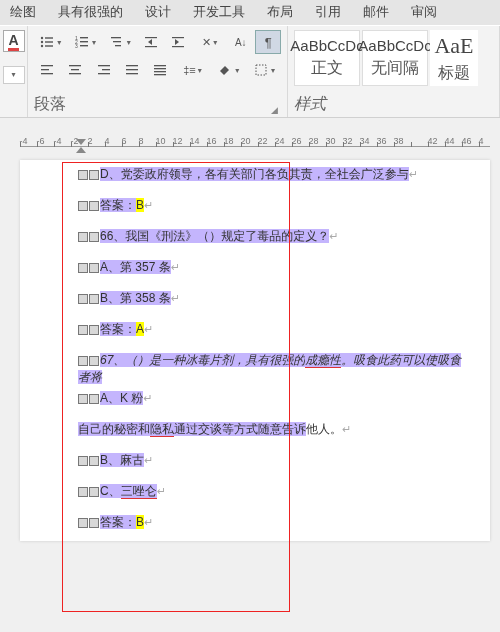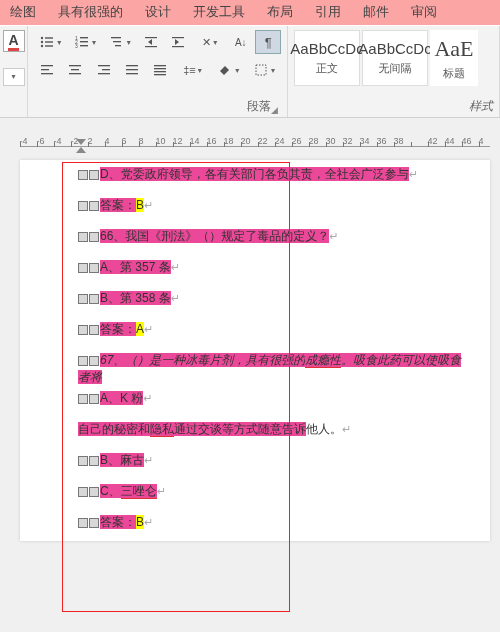--- a/index.html
+++ b/index.html
@@ -1,63 +1,63 @@
 <!DOCTYPE html>
 <html><head>
 <meta charset="utf-8">
 <style>
   * { box-sizing: border-box; margin: 0; padding: 0; }
   html, body { width: 500px; height: 632px; overflow: hidden; font-family: "Microsoft YaHei", "Segoe UI", sans-serif; background: #fff; }
   
   
-  .tabs { display: flex; height: 26px; align-items: flex-end; padding-left: 8px; gap: 18px; font-size: 13px; color: #444; background: #fca5a5; border-bottom: 1px solid #fff; }
+  .tabs { display: flex; height: 26px; align-items: flex-end; padding-left: 8px; gap: 18px; font-size: 13px; color: #444; background: #e5e5e5; border-bottom: 1px solid #fff; }
   .tabs .tab { padding: 4px 2px; cursor: pointer; }
   
   
   .ribbon { display: flex; height: 92px; background: #f3f3f3; border-bottom: 1px solid #d0d0d0; }
   .group { border-right: 1px solid #d9d9d9; display: flex; flex-direction: column; justify-content: space-between; padding: 4px 6px 2px 6px; }
-  .group-label { text-align: right; font-size: 12px; color: #666; padding-top: 2px; }
+  .group-label { text-align: left; font-size: 16px; color: #666; padding-top: 2px; }
   
   .font-group { width: 28px; align-items: center; }
   .font-box { width: 22px; height: 22px; border: 1px solid #aaa; background: #fff; display:flex; align-items:center; justify-content:center; font-size:14px; font-weight:bold; color:#444;}
   .font-drop { width: 22px; height: 18px; border:1px solid #ccc; background:#fff; margin-top:2px; display:flex; align-items:center; justify-content:center;}
   
   .para-group { width: 260px; }
   .para-rows { display:flex; flex-direction:column; gap:4px; }
   .para-row { display:flex; gap:2px; }
   .btn { width: 28px; height: 24px; display:flex; align-items:center; justify-content:center; color:#555; font-size:13px; border:1px solid transparent; cursor:pointer; position:relative; }
   .dd { width: 36px; }
   .dd::after { content:"▾"; font-size:8px; margin-left:2px; color:#666; }
   
   .styles-group { flex:1; }
   .style-items { display:flex; gap:2px; }
   .style-box { width: 66px; height: 56px; border:1px solid #ddd; background:#fff; display:flex; flex-direction:column; align-items:center; justify-content:center; cursor:pointer; }
   .style-sample { font-size: 15px; color:#444; }
-  .style-name { font-size: 11px; color:#555; margin-top:4px; }
+  .style-name { font-size: 16px; color:#555; margin-top:4px; }
   .style-big .style-sample { font-size: 22px; font-family: "Times New Roman", serif; }
   
   .dlg { width:10px; height:10px; align-self:flex-end; margin-left:auto; font-size:9px; color:#888; cursor:pointer; }
 
   
   .ruler-area { background:#f0f0f0; padding: 18px 0 4px 0; }
   .ruler { position:relative; height:20px; margin-left:20px; width:470px; }
   .ruler-bar { position:absolute; top:10px; left:0; right:0; height:1px; background:#999; }
   .tick { position:absolute; top:6px; width:1px; height:5px; background:#777; }
   .tick.lbl { top:0; height:0; background:none; font-size:9px; color:#777; transform:translateX(-50%); }
   .indent { position:absolute; width:0; height:0; border-left:5px solid transparent; border-right:5px solid transparent; }
   .indent.top { top:3px; border-top:6px solid #888; }
   .indent.bot { top:11px; border-bottom:6px solid #888; }
   
   
   .workspace { background:#f0f0f0; height: calc(632px - 26px - 92px - 42px); position:relative; }
   .page { position:absolute; left:20px; top:0; width:470px; background:#fff; box-shadow: 0 0 3px rgba(0,0,0,0.15); padding: 6px 0 10px 0; }
   .redbox { position:absolute; left:62px; top:2px; width:228px; height:450px; border:1.5px solid #e22; pointer-events:none; }
   
   .line { font-size: 12px; color:#333; margin: 0 20px 14px 58px; position:relative; }
-  .line .sel { background:#ec4899; }
+  .line .sel { background:#c4b5fd; }
   .line .hl { background:#ffff00; }
   .line .ret { color:#aaa; font-size:11px; }
   .cb { display:inline-block; width:10px; height:10px; border:1px solid #777; margin-right:1px; vertical-align:middle; background:#d8d8d8; }
   .line.q67 { margin-bottom:4px;font-style:italic; }
   .line.q67b { margin-left:58px; margin-right:20px; margin-bottom:14px; font-size:12px; }
   
   svg.ico { width:16px; height:16px; }
 </style>
 </head>
 <body>

